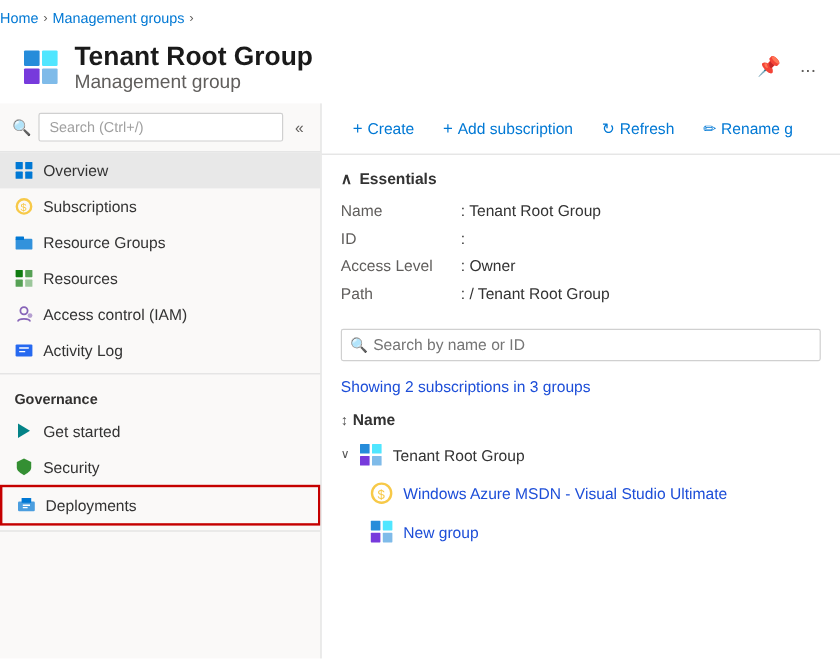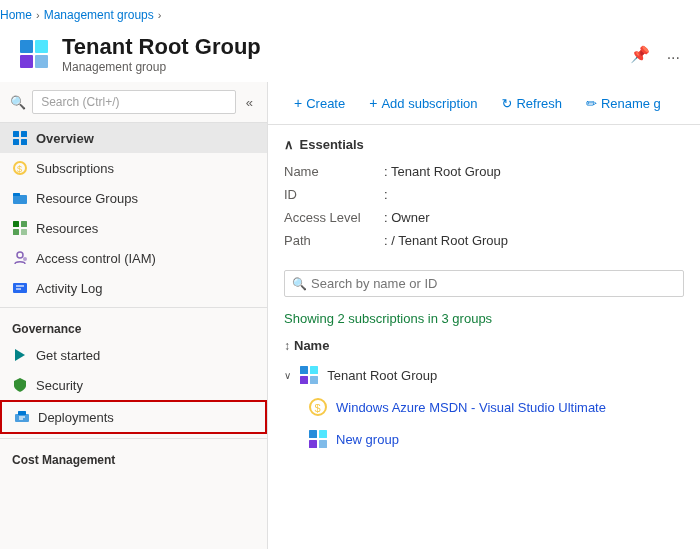--- a/index.html
+++ b/index.html
@@ -9,36 +9,36 @@
     .breadcrumb { display: flex; align-items: center; padding: 8px 0; font-size: 12px; color: #0078d4; gap: 4px; }
     .breadcrumb span { color: #605e5c; }
     .breadcrumb a { color: #0078d4; text-decoration: none; }
     .breadcrumb-sep { color: #605e5c; font-size: 11px; }
 
     
     .page-header { display: flex; align-items: center; padding: 4px 16px 8px 16px; gap: 10px; }
     .page-header-icon { width: 36px; height: 36px; display: flex; align-items: center; justify-content: center; }
     .page-title-block { flex: 1; }
     .page-title { font-size: 22px; font-weight: 600; color: #1a1a1a; }
-    .page-subtitle { font-size: 12px; color: #605e5c; }
+    .page-subtitle { font-size: 16px; color: #605e5c; }
     .header-actions { display: flex; gap: 8px; align-items: center; }
     .pin-icon, .more-icon { cursor: pointer; color: #605e5c; font-size: 16px; padding: 2px 4px; }
 
     
     .main-layout { display: flex; flex: 1; overflow: hidden; }
 
     
     .sidebar { width: 268px; min-width: 268px; border-right: 1px solid #e0e0e0; display: flex; flex-direction: column; overflow-y: auto; background: #faf9f8; }
     .search-bar { display: flex; align-items: center; padding: 8px 10px; gap: 6px; border-bottom: 1px solid #e0e0e0; }
     .search-bar input { flex: 1; border: 1px solid #d0d0d0; padding: 4px 8px; font-size: 12px; border-radius: 2px; outline: none; color: #605e5c; }
     .search-bar input::placeholder { color: #a0a0a0; }
     .collapse-btn { color: #605e5c; cursor: pointer; font-size: 13px; padding: 2px 4px; }
 
     .nav-item { display: flex; align-items: center; padding: 7px 12px; cursor: pointer; gap: 8px; font-size: 13px; color: #333; }
-    .nav-item.active { background: #e8e8e8; font-weight: 700; }
+    .nav-item.active { background: #e8e8e8; font-weight: 400; }
     .nav-icon { width: 16px; height: 16px; display: flex; align-items: center; justify-content: center; flex-shrink: 0; }
 
     .nav-section-label { padding: 10px 12px 4px 12px; font-size: 12px; font-weight: 600; color: #323130; text-transform: none; }
     .nav-divider { border: none; border-top: 1px solid #e0e0e0; margin: 4px 0; }
 
     
     .content { flex: 1; overflow-y: auto; padding: 0; }
     .toolbar { display: flex; align-items: center; padding: 8px 16px; gap: 4px; border-bottom: 1px solid #e0e0e0; flex-wrap: nowrap; }
     .toolbar-btn { display: flex; align-items: center; gap: 4px; padding: 5px 10px; font-size: 13px; color: #0078d4; cursor: pointer; border: none; background: none; white-space: nowrap; }
     .toolbar-btn .plus { font-size: 14px; font-weight: 300; }
@@ -47,21 +47,21 @@
     .essentials-title { display: flex; align-items: center; gap: 6px; font-size: 13px; font-weight: 600; color: #333; margin-bottom: 10px; cursor: pointer; }
     .essentials-grid { display: grid; grid-template-columns: 100px 1fr; gap: 4px 0; font-size: 13px; }
     .essentials-label { color: #605e5c; padding: 2px 0; }
     .essentials-value { color: #333; padding: 2px 0; }
 
     .content-search { margin: 8px 16px; }
     .content-search input { width: 100%; border: 1px solid #d0d0d0; padding: 5px 10px 5px 28px; font-size: 13px; border-radius: 2px; outline: none; }
     .content-search-wrap { position: relative; }
     .content-search-wrap .search-ico { position: absolute; left: 8px; top: 50%; transform: translateY(-50%); color: #a0a0a0; font-size: 12px; }
 
-    .showing-label { padding: 6px 16px; font-size: 13px; color: #15803d; }
+    .showing-label { padding: 6px 16px; font-size: 13px; color: #1d4ed8; }
 
     .tree-header { display: flex; align-items: center; padding: 6px 16px; font-size: 13px; font-weight: 600; gap: 4px; color: #333; cursor: pointer; }
     .sort-icon { font-size: 12px; color: #555; }
 
     .tree-item { display: flex; align-items: center; padding: 6px 16px; gap: 8px; font-size: 13px; cursor: pointer; }
     .tree-item-indent { padding-left: 40px; }
     .tree-chevron { color: #555; font-size: 10px; }
     .tree-link { color: #1d4ed8; text-decoration: none; }
     .tree-icon { width: 20px; height: 20px; display: flex; align-items: center; justify-content: center; flex-shrink: 0; }
 
@@ -203,21 +203,20 @@
             <rect x="4" y="2" width="8" height="4" rx="0.5" fill="#0078d4"></rect>
             <line x1="5" y1="8" x2="11" y2="8" stroke="white" stroke-width="1.2"></line>
             <line x1="5" y1="10" x2="9" y2="10" stroke="white" stroke-width="1.2"></line>
           </svg>
       </span>
       <span>Deployments</span>
     </div>
 
     <hr class="nav-divider">
 
-    <div class="nav-section-label">Cost Management</div>
   </div>
 
   <div class="content">
 
     <div class="toolbar">
       <button class="toolbar-btn">
         <span class="plus">+</span>
         <span>Create</span>
       </button>
       <button class="toolbar-btn">

